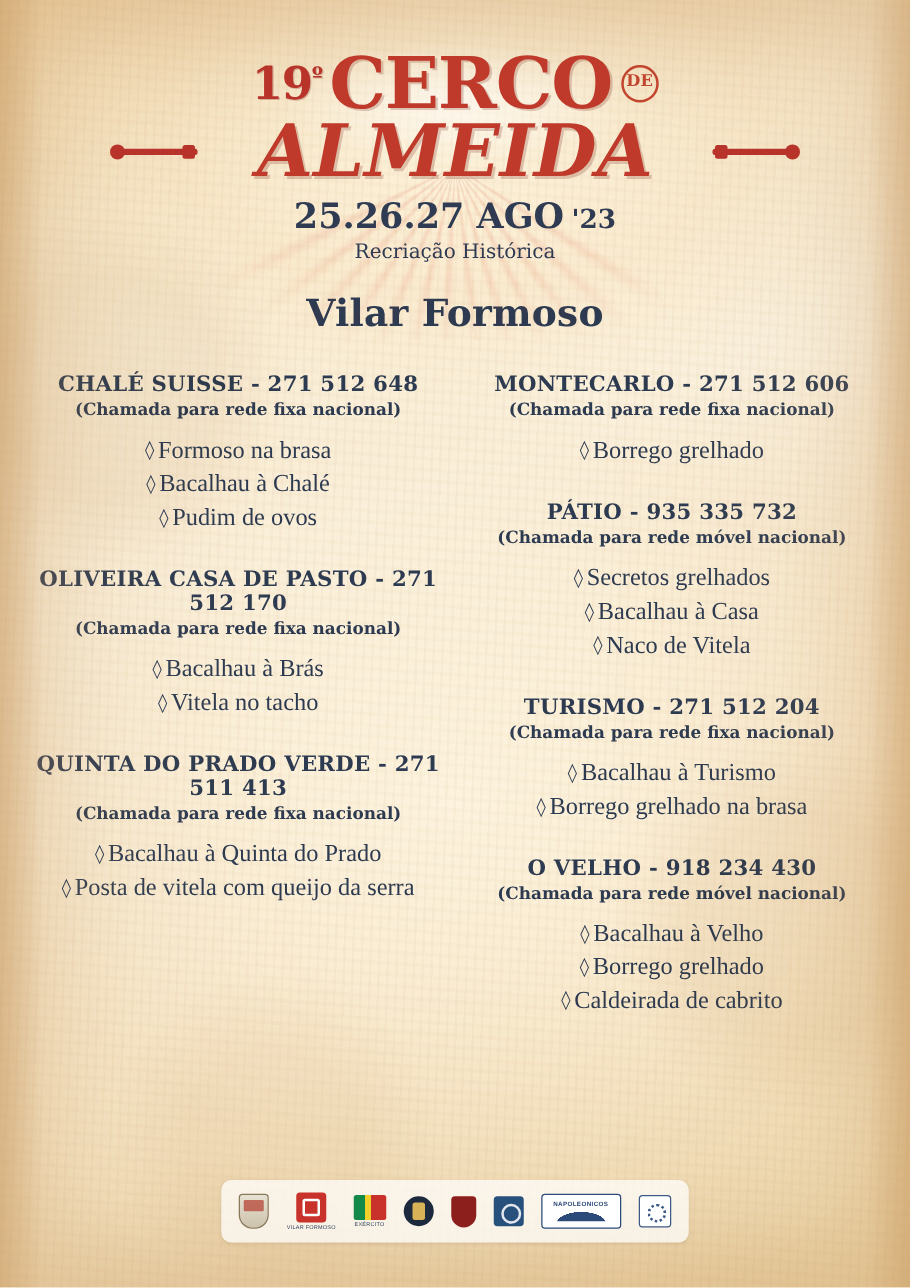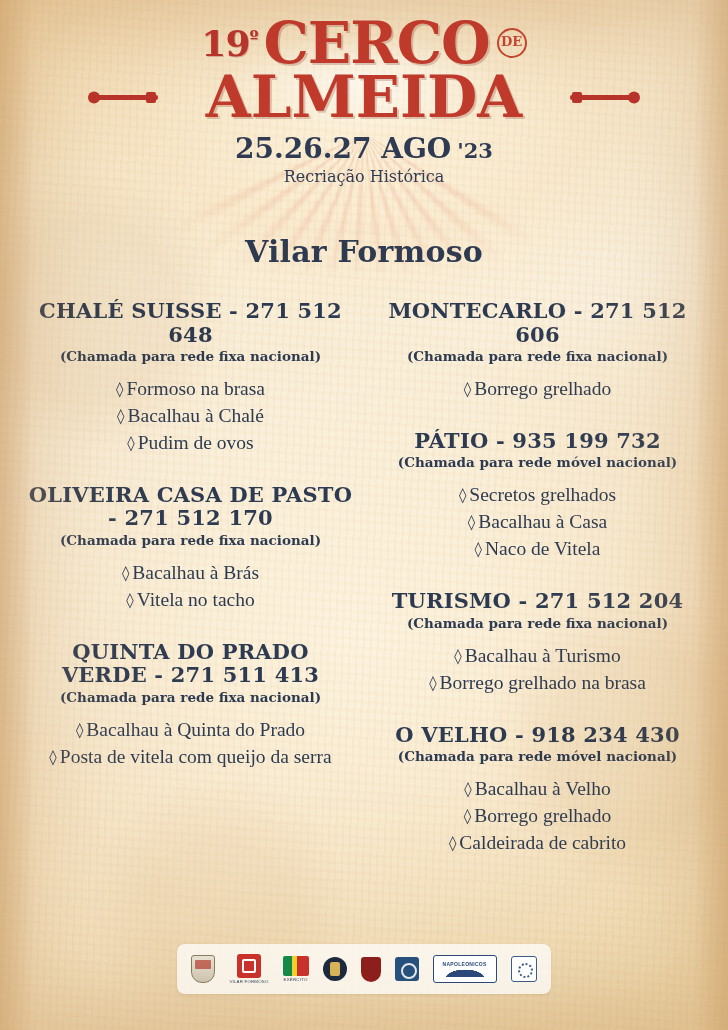--- a/index.html
+++ b/index.html
@@ -82,21 +82,21 @@
         rgba(209,60,40,0) 330deg, rgba(209,60,40,0.16) 333deg, rgba(209,60,40,0) 336deg,
         rgba(209,60,40,0) 340deg, rgba(209,60,40,0.16) 343deg, rgba(209,60,40,0) 346deg,
         rgba(209,60,40,0) 350deg, rgba(209,60,40,0.16) 353deg, rgba(209,60,40,0) 356deg,
         rgba(209,60,40,0) 360deg);
     -webkit-mask-image: radial-gradient(ellipse 260px 170px at 50% 58%, rgba(0,0,0,1) 18%, rgba(0,0,0,0.75) 55%, rgba(0,0,0,0) 95%);
     mask-image: radial-gradient(ellipse 260px 170px at 50% 58%, rgba(0,0,0,1) 18%, rgba(0,0,0,0.75) 55%, rgba(0,0,0,0) 95%);
     opacity: .85;
   }
   .logo-wrap {
     position: relative;
-    padding-top: 14px;
+    padding-top: 38px;
   }
   .line-1 {
     position: relative;
     display: inline-block;
     line-height: 1;
     white-space: nowrap;
   }
   .num19 {
     font-family: "DejaVu Serif", serif;
     font-weight: 700;
@@ -135,20 +135,21 @@
   .line-2 {
     position: relative;
     margin-top: -4px;
     font-family: "DejaVu Serif", serif;
     font-weight: 700;
     font-size: 58px;
     letter-spacing: 0px;
     color: #bf3a2b;
     line-height: 1.05;
     text-shadow: 2px 2px 0 rgba(120,30,20,0.22);
+    font-style: italic;
   }
   .cannon-left, .cannon-right {
     position: absolute;
     top: 50%;
     width: 86px;
     height: 16px;
     transform: translateY(-50%);
   }
   .cannon-left { left: 86px; }
   .cannon-right { right: 86px; }
@@ -201,21 +202,21 @@
   .col {
     flex: 1 1 50%;
     min-width: 0;
   }
   .entry { margin-bottom: 26px; }
   .entry:last-child { margin-bottom: 0; }
   .rest-name {
     text-align: center;
     font-family: "DejaVu Serif", serif;
     font-weight: 700;
-    font-size: 21px;
+    font-size: 17px;
     line-height: 1.12;
     color: #2d3b52;
     letter-spacing: .2px;
   }
   .rest-note {
     text-align: center;
     font-family: "DejaVu Serif", serif;
     font-weight: 700;
     font-size: 13.5px;
     color: #2d3b52;
@@ -439,21 +440,21 @@
     <div class="col">
       <div class="entry">
         <div class="rest-name">MONTECARLO - 271 512 606</div>
         <div class="rest-note">(Chamada para rede fixa nacional)</div>
         <div class="dishes">
           <div class="dish"><span class="dia">◊</span><span>Borrego grelhado</span></div>
         </div>
       </div>
 
       <div class="entry">
-        <div class="rest-name">PÁTIO - 935 199 732</div>
+        <div class="rest-name">PÁTIO - 935 335 732</div>
         <div class="rest-note">(Chamada para rede móvel nacional)</div>
         <div class="dishes">
           <div class="dish"><span class="dia">◊</span><span>Secretos grelhados</span></div>
           <div class="dish"><span class="dia">◊</span><span>Bacalhau à Casa</span></div>
           <div class="dish"><span class="dia">◊</span><span>Naco de Vitela</span></div>
         </div>
       </div>
 
       <div class="entry">
         <div class="rest-name">TURISMO - 271 512 204</div>

